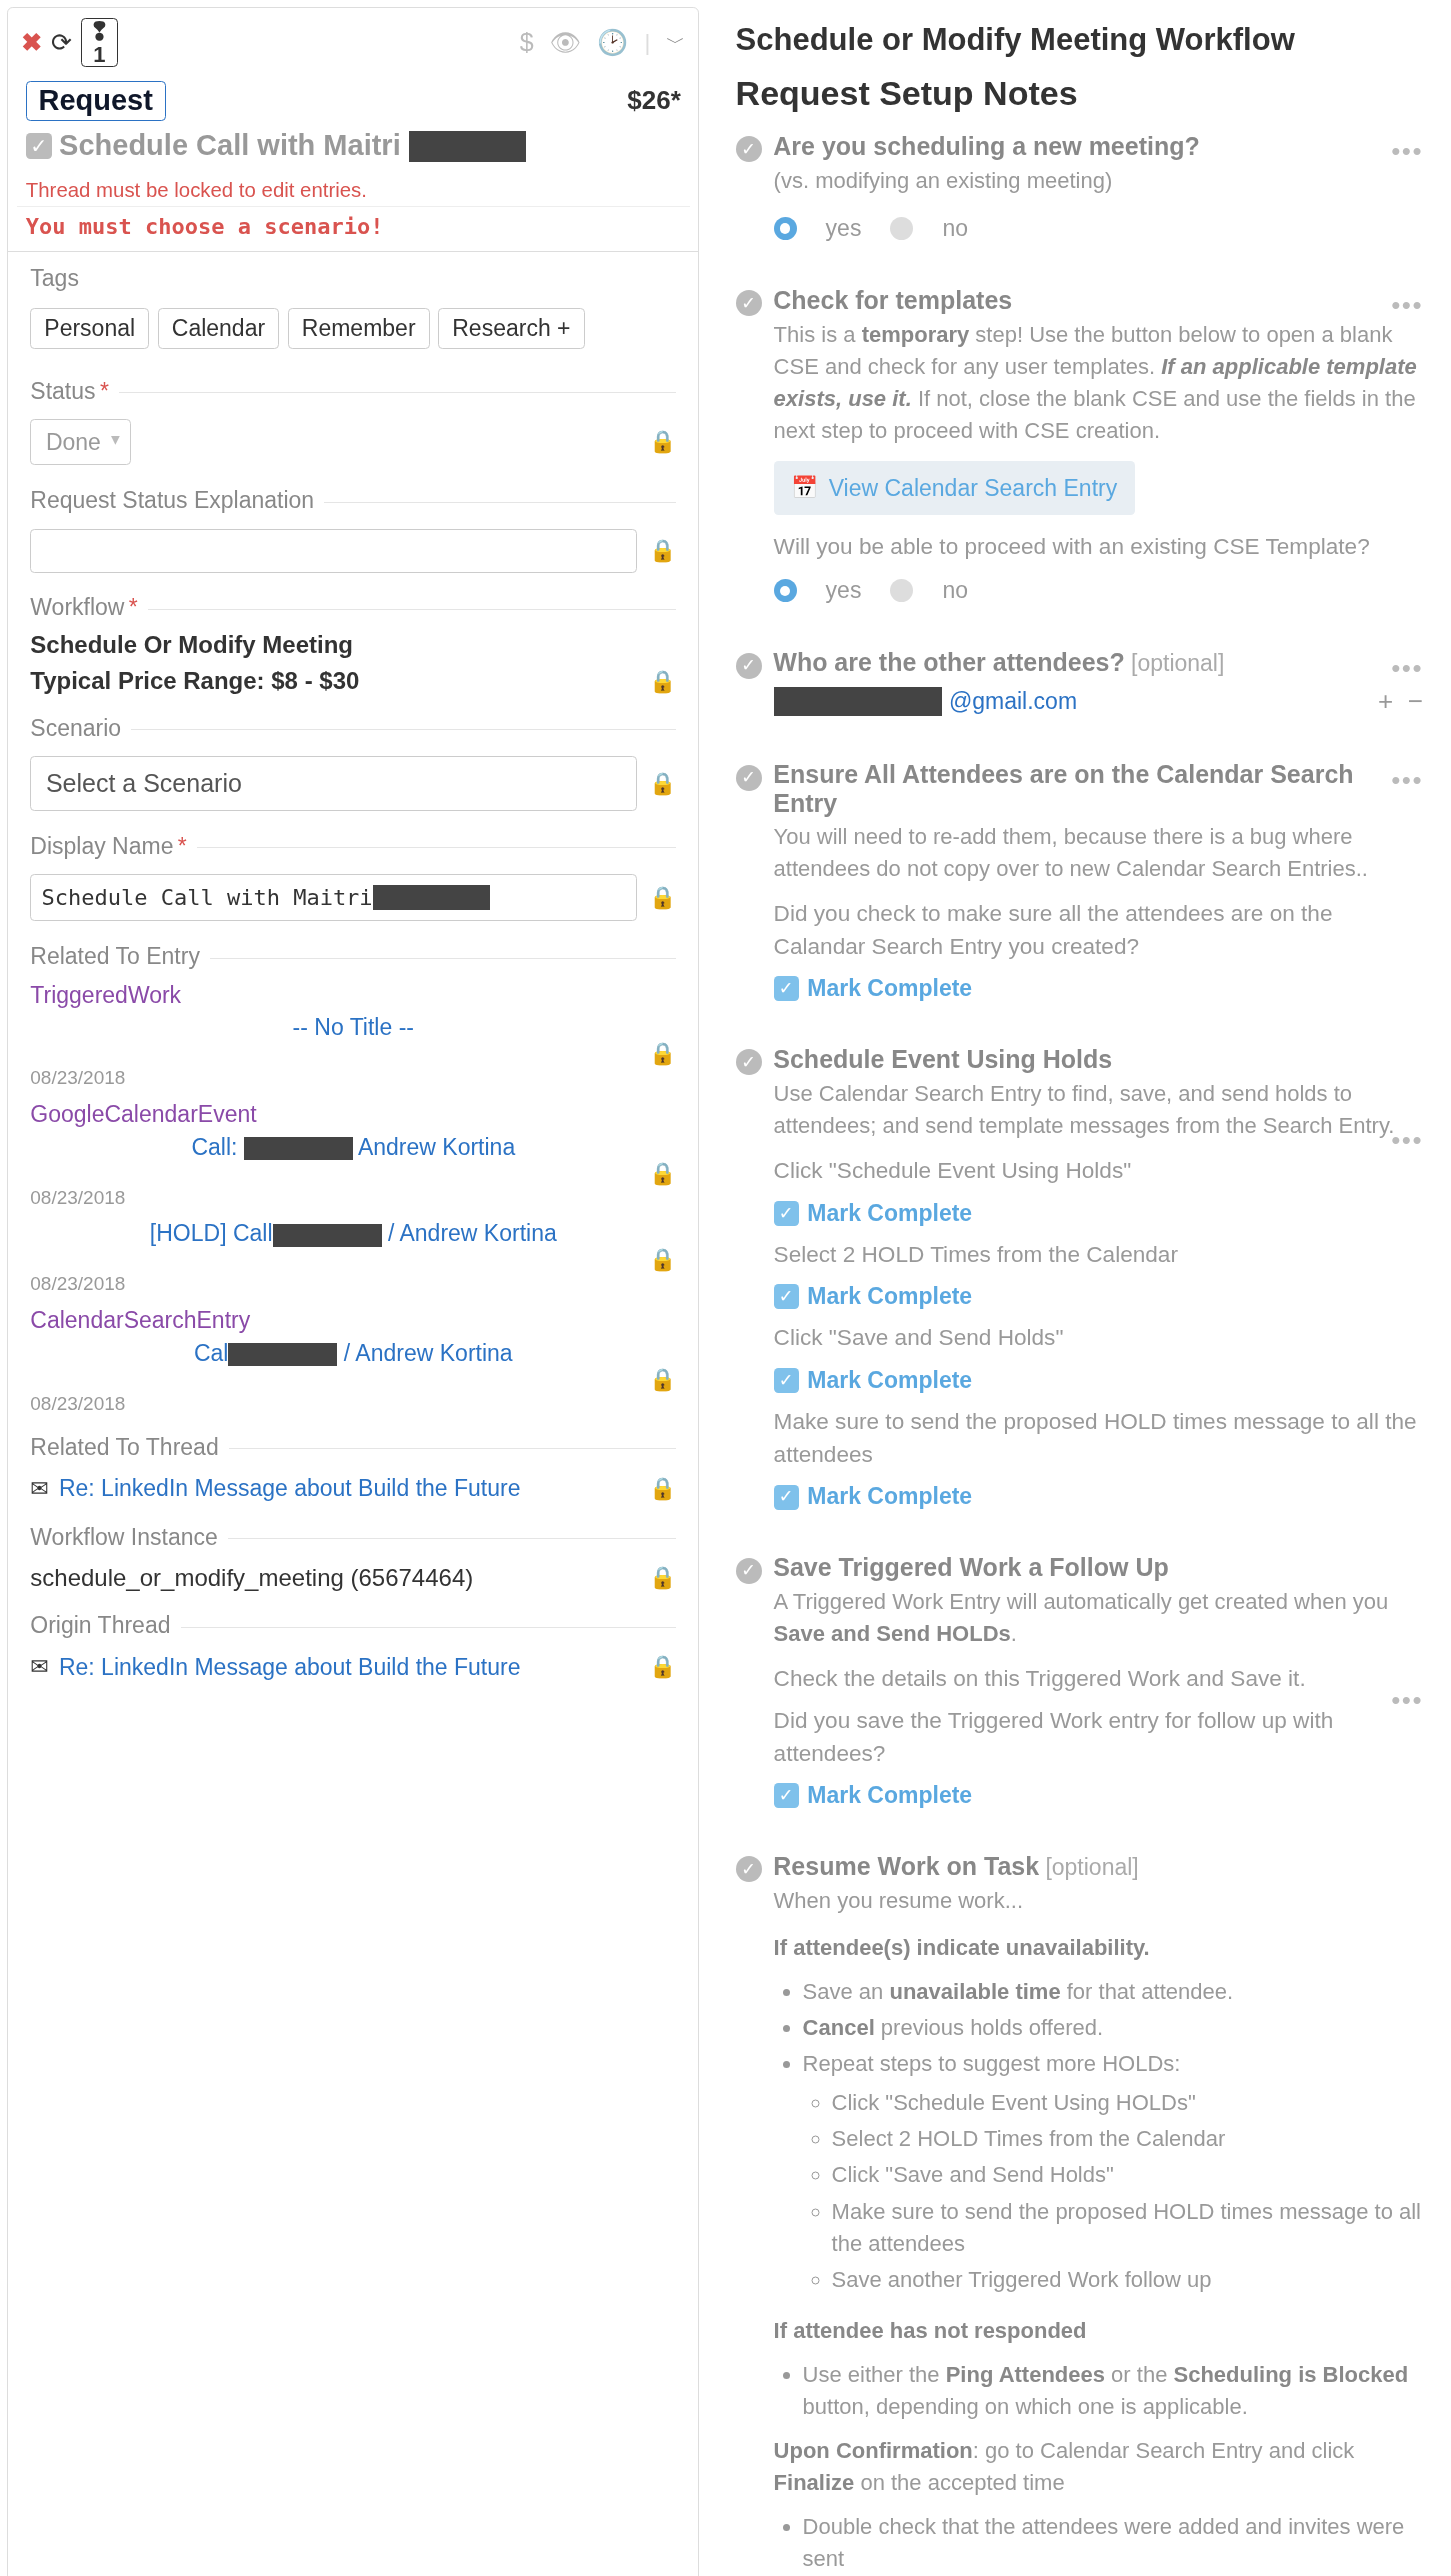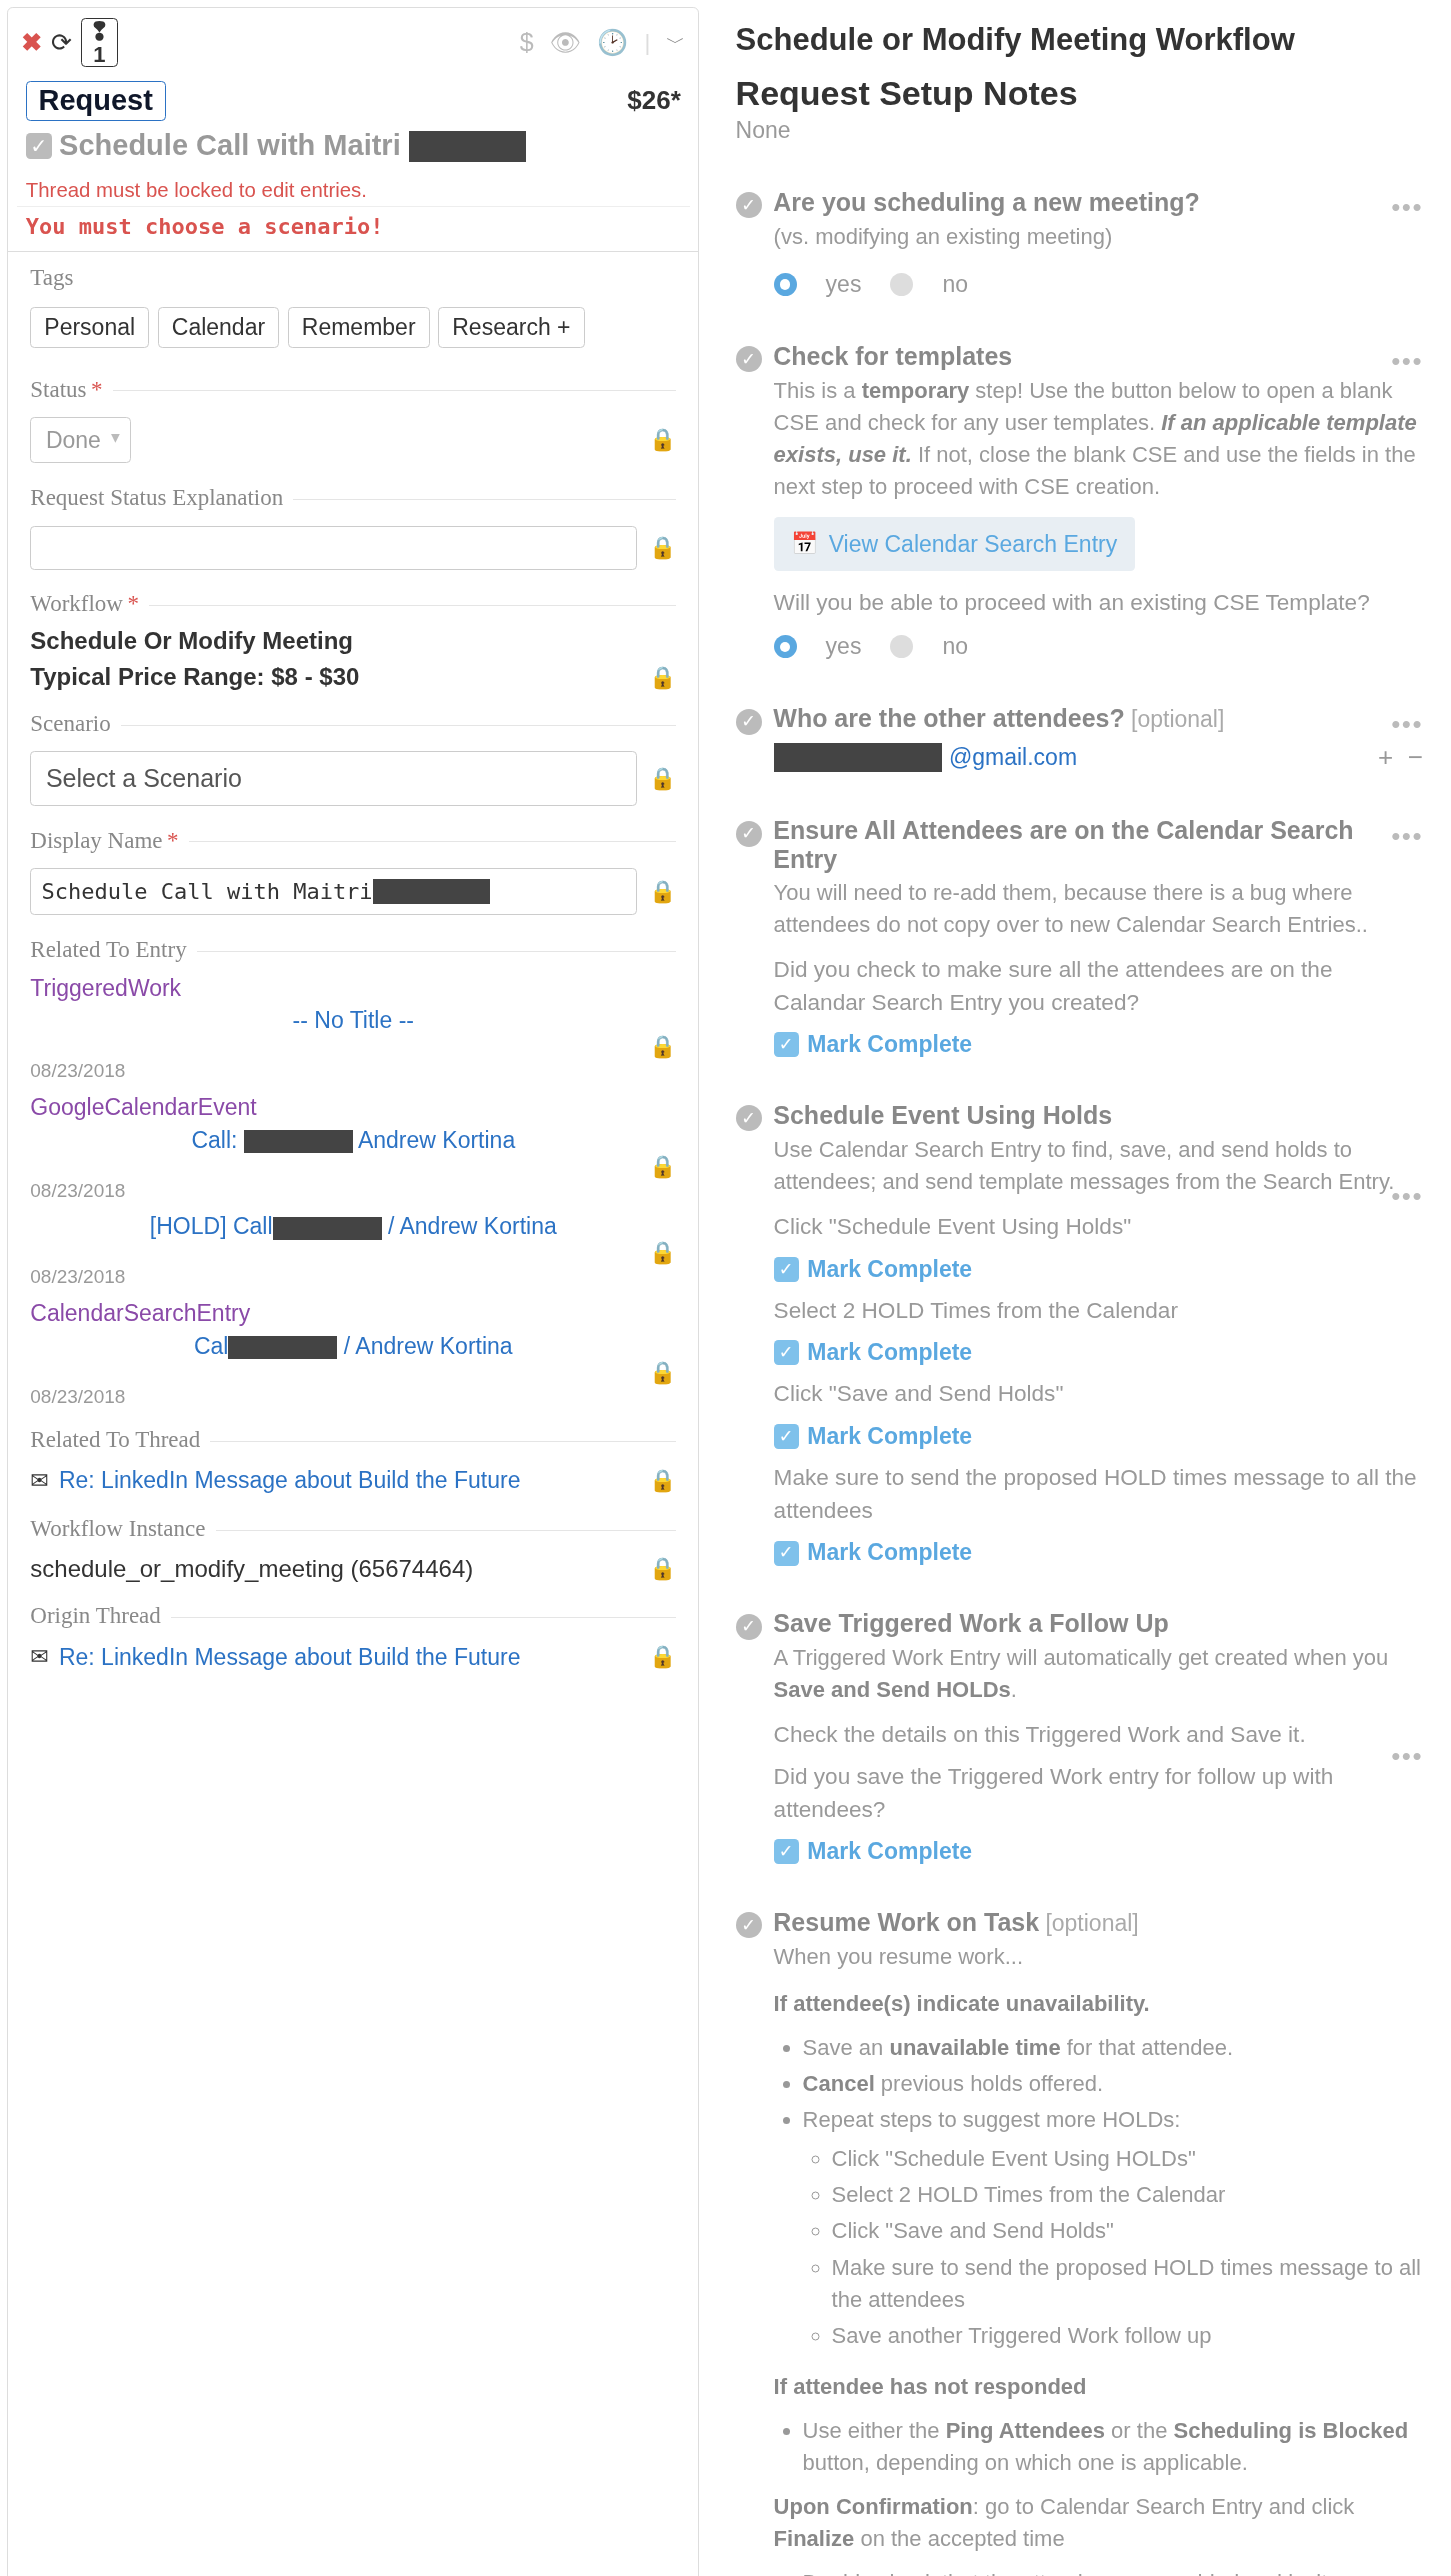--- a/index.html
+++ b/index.html
@@ -27,21 +27,21 @@
   .title-row { display: flex; align-items: center; padding: 0 17.5px 11.7px; gap: 7.3px; }
   .chk-title { width: 26px; height: 26px; background: #bbb; border-radius: 4.4px; display: flex; align-items: center; justify-content: center; color: #fff; font-size: 20.4px; }
   .title-txt { font-size: 29px; font-weight: 700; color: #999; }
   .redact { background: #444; display: inline-block; height: 31px; width: 117px; vertical-align: middle; }
   
   .warn1 { color: #d9534f; font-size: 20.4px; padding: 4.4px 17.5px; }
   .hr1 { border: none; border-top: 1.5px solid #eee; margin: 0 8.7px; }
   .warn2 { color: #d9534f; font-family: "Menlo", monospace; font-size: 22px; font-weight: bold; padding: 7.3px 17.5px 11.7px; }
   .hr2 { border: none; border-top: 1.5px solid #ddd; margin: 0; }
   
-  .sec { padding: 13px 22px 5.8px; font-family: Liberation Serif, serif; }
+  .sec { padding: 13px 22px 5.8px; }
   .sec-label { color: #888; font-size: 23px; font-weight: 500; }
   .sec-label .req { color: #d9534f; margin-left: 4.4px; }
   .divline { flex: 1; border-top: 1.5px solid #e5e5e5; margin-left: 10.2px; margin-top: 2.9px; }
   .sec-head { display: flex; align-items: center; }
   
   .tags { display: flex; gap: 8.7px; padding: 10.2px 22px 16px; flex-wrap: wrap; }
   .tag { border: 1.5px solid #ccc; border-radius: 4.4px; padding: 5.8px 13px; font-size: 23px; background: #fff; }
   
   .row-lock { display: flex; align-items: center; padding: 8.7px 22px; gap: 11.7px; }
   .lock { margin-left: auto; color: #888; font-size: 22px; }
@@ -291,21 +291,20 @@
     <div class="thread-row" style="padding-bottom:22px;">
       <span class="envelope">✉</span>
       <span class="link-blue">Re: LinkedIn Message about Build the Future</span>
       <span class="lock">🔒</span>
     </div>
   </div>
 
   <div class="right">
     <div class="r-title">Schedule or Modify Meeting Workflow</div>
     <div class="r-sub">Request Setup Notes</div>
-    <div class="r-none">None</div>
 
     <div class="step">
       <span class="dots">•••</span>
       <div class="step-hdr">
         <span class="chkround">✓</span>
         <span class="step-title">Are you scheduling a new meeting?</span>
       </div>
       <div class="step-body">
         <div class="step-desc">(vs. modifying an existing meeting)</div>
         <div class="radio-row">

